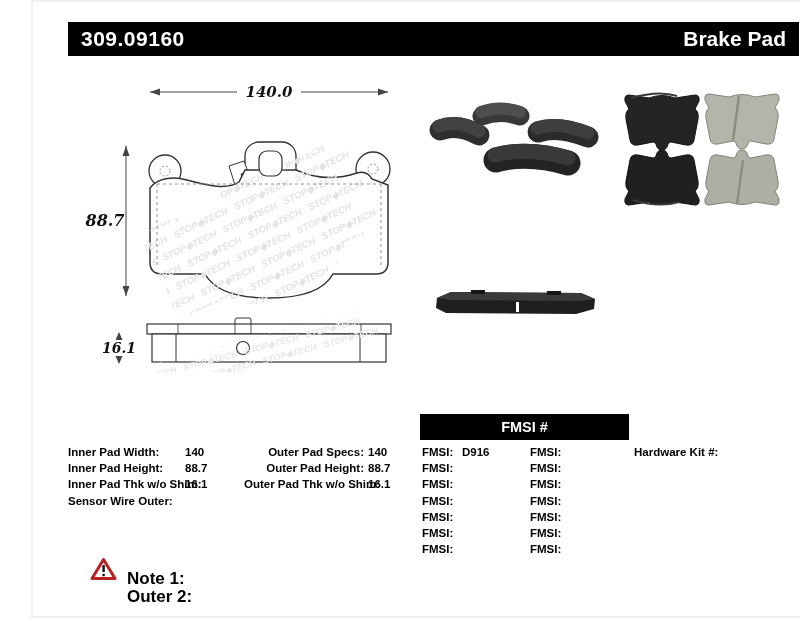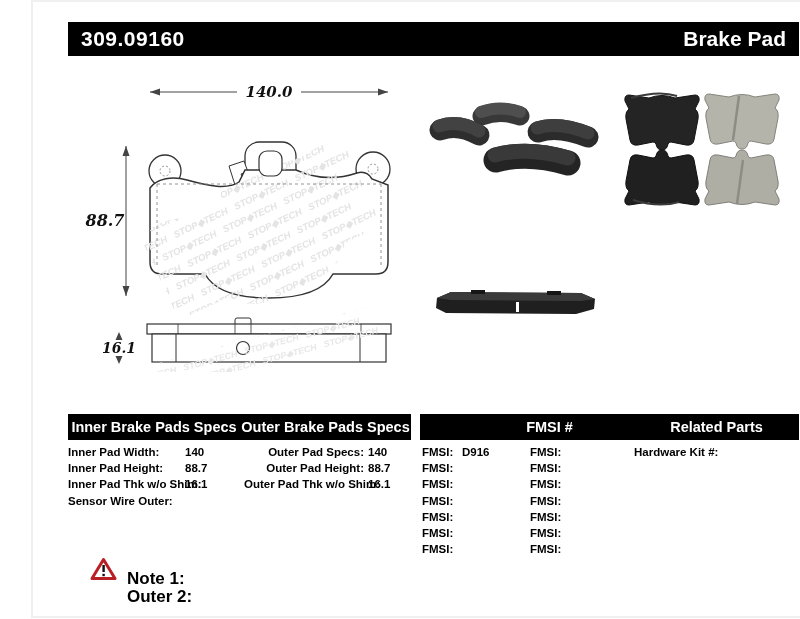--- a/index.html
+++ b/index.html
@@ -11,21 +11,21 @@
            display:flex;align-items:center;justify-content:space-between;font-weight:bold;font-size:21px;}
   .part-number{padding-left:13px;letter-spacing:0.5px;}
   .doc-title{padding-right:13px;}
 
   
   .secbar{position:absolute;top:412px;height:26px;background:#000;color:#fff;font-weight:bold;
           font-size:14.5px;line-height:26px;text-align:center;}
   .bar-specs{left:35px;width:343px;display:flex;}
   .bar-specs .half-inner{width:172px;text-align:center;}
   .bar-specs .half-outer{flex:1;text-align:center;}
-  .bar-fmsi{left:387px;width:209px;padding-left:25px;}
+  .bar-fmsi{left:387px;width:209px;}
   .bar-related{left:601px;width:165px;}
 
   
   .speccol{position:absolute;top:442px;font-size:11.5px;font-weight:bold;}
   .col-inner{left:35px;width:176px;}
   .col-outer{left:211px;width:176px;}
   .col-fmsi-left{left:389px;width:104px;}
   .col-fmsi-right{left:497px;width:100px;}
   .col-related{left:601px;width:165px;}
   .spec-row{display:flex;height:16.2px;line-height:16.2px;white-space:nowrap;}
@@ -161,26 +161,21 @@
   </svg>
 
   <svg class="abs" style="left:398px;top:285px" width="170" height="33" viewBox="0 0 170 33">
     <path d="M6,11 L20,5 L150,6 L164,12 L163,22 L145,27 L15,26 L5,21 Z" fill="#1f1f1f"></path>
     <path d="M6,11 L20,5 L150,6 L164,12 L150,14 L20,13 Z" fill="#3a3a3a"></path>
     <rect x="40" y="3" width="14" height="4" fill="#161616"></rect>
     <rect x="116" y="4" width="14" height="4" fill="#161616"></rect>
     <rect x="85" y="15" width="3" height="10" fill="#ffffff"></rect>
   </svg>
 
-  <div class="secbar bar-specs">
-    <span class="half-inner">Inner Brake Pads Specs</span>
-    <span class="half-outer">Outer Brake Pads Specs</span>
-  </div>
   <div class="secbar bar-fmsi">FMSI #</div>
-  <div class="secbar bar-related">Related Parts</div>
 
   <div class="speccol col-inner">
     <div class="spec-row">
       <span class="lbl">Inner Pad Width:</span>
       <span class="val">140</span>
     </div>
     <div class="spec-row">
       <span class="lbl">Inner Pad Height:</span>
       <span class="val">88.7</span>
     </div>

